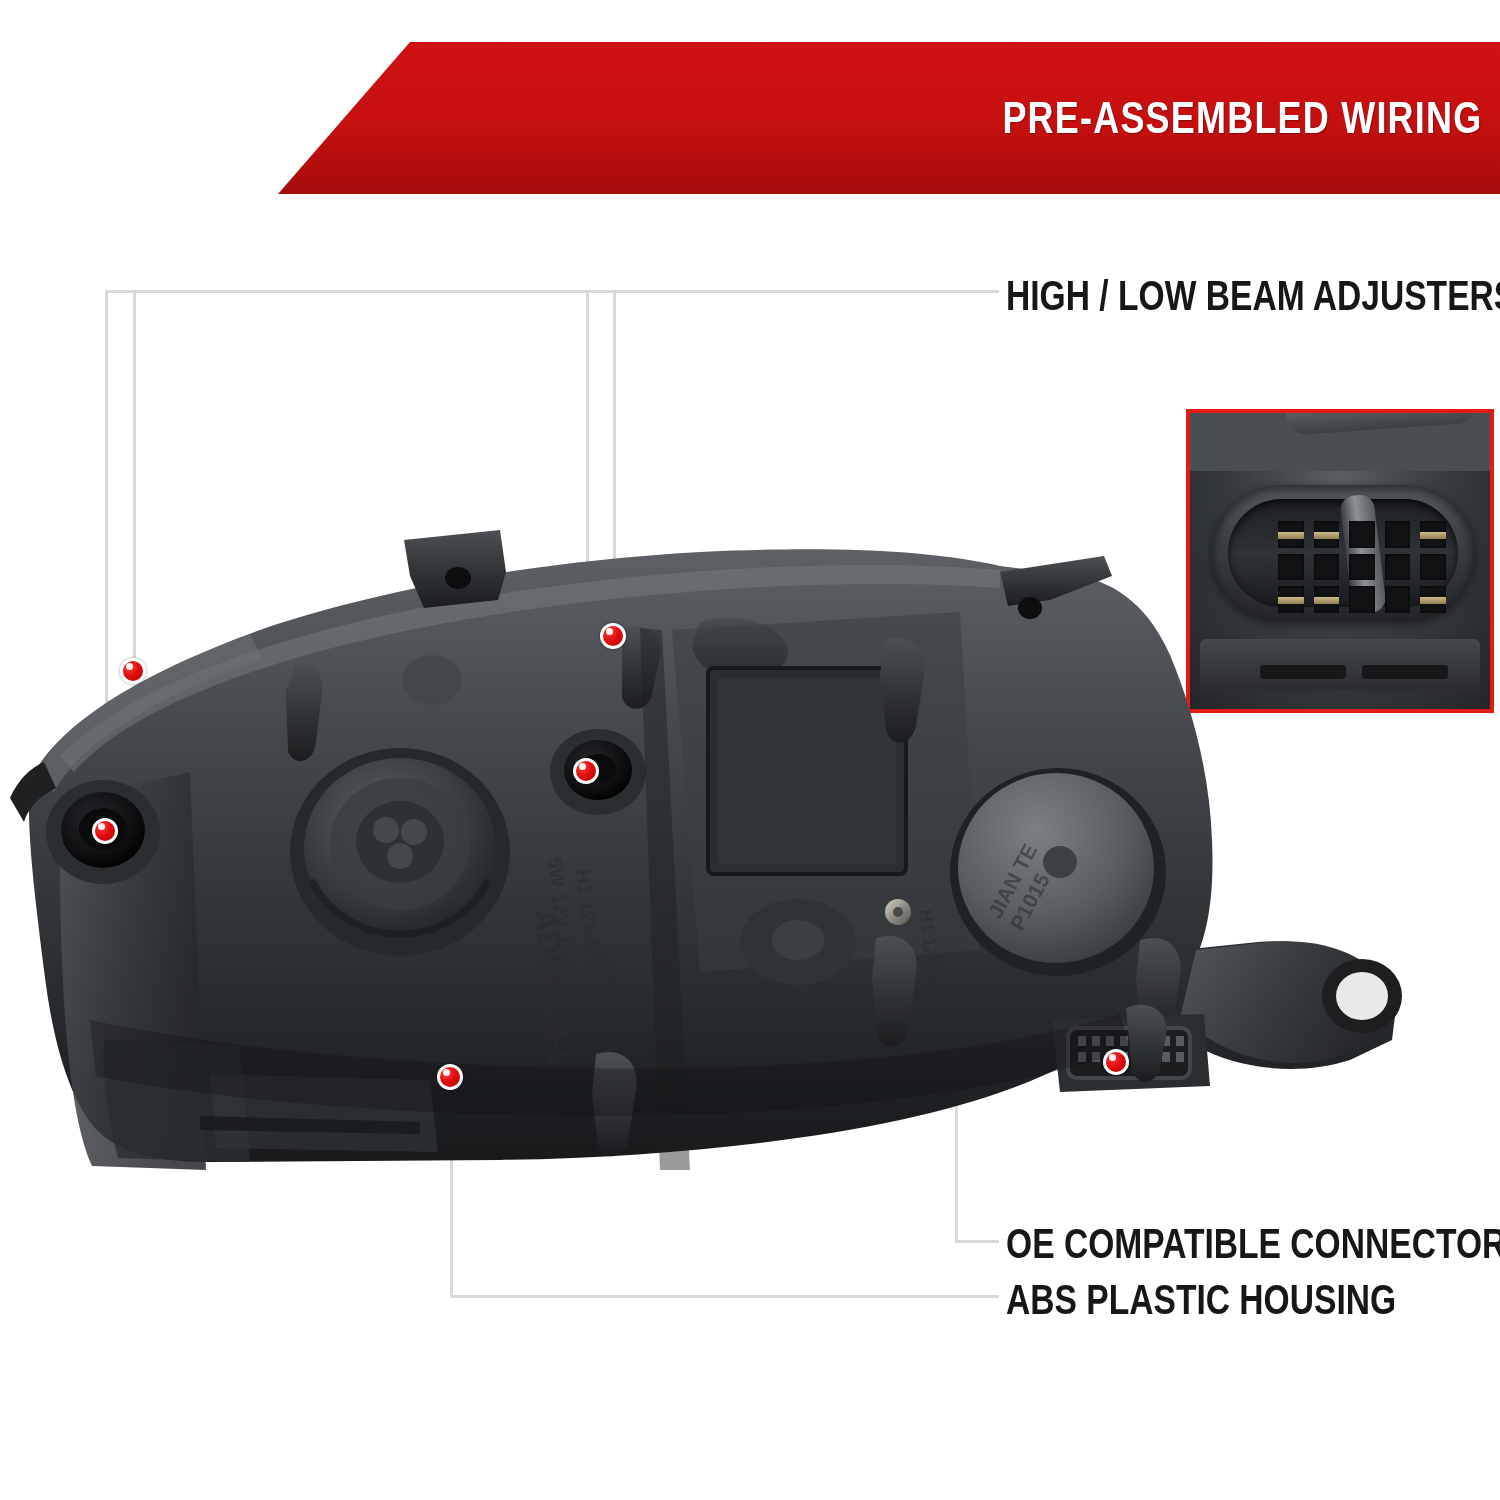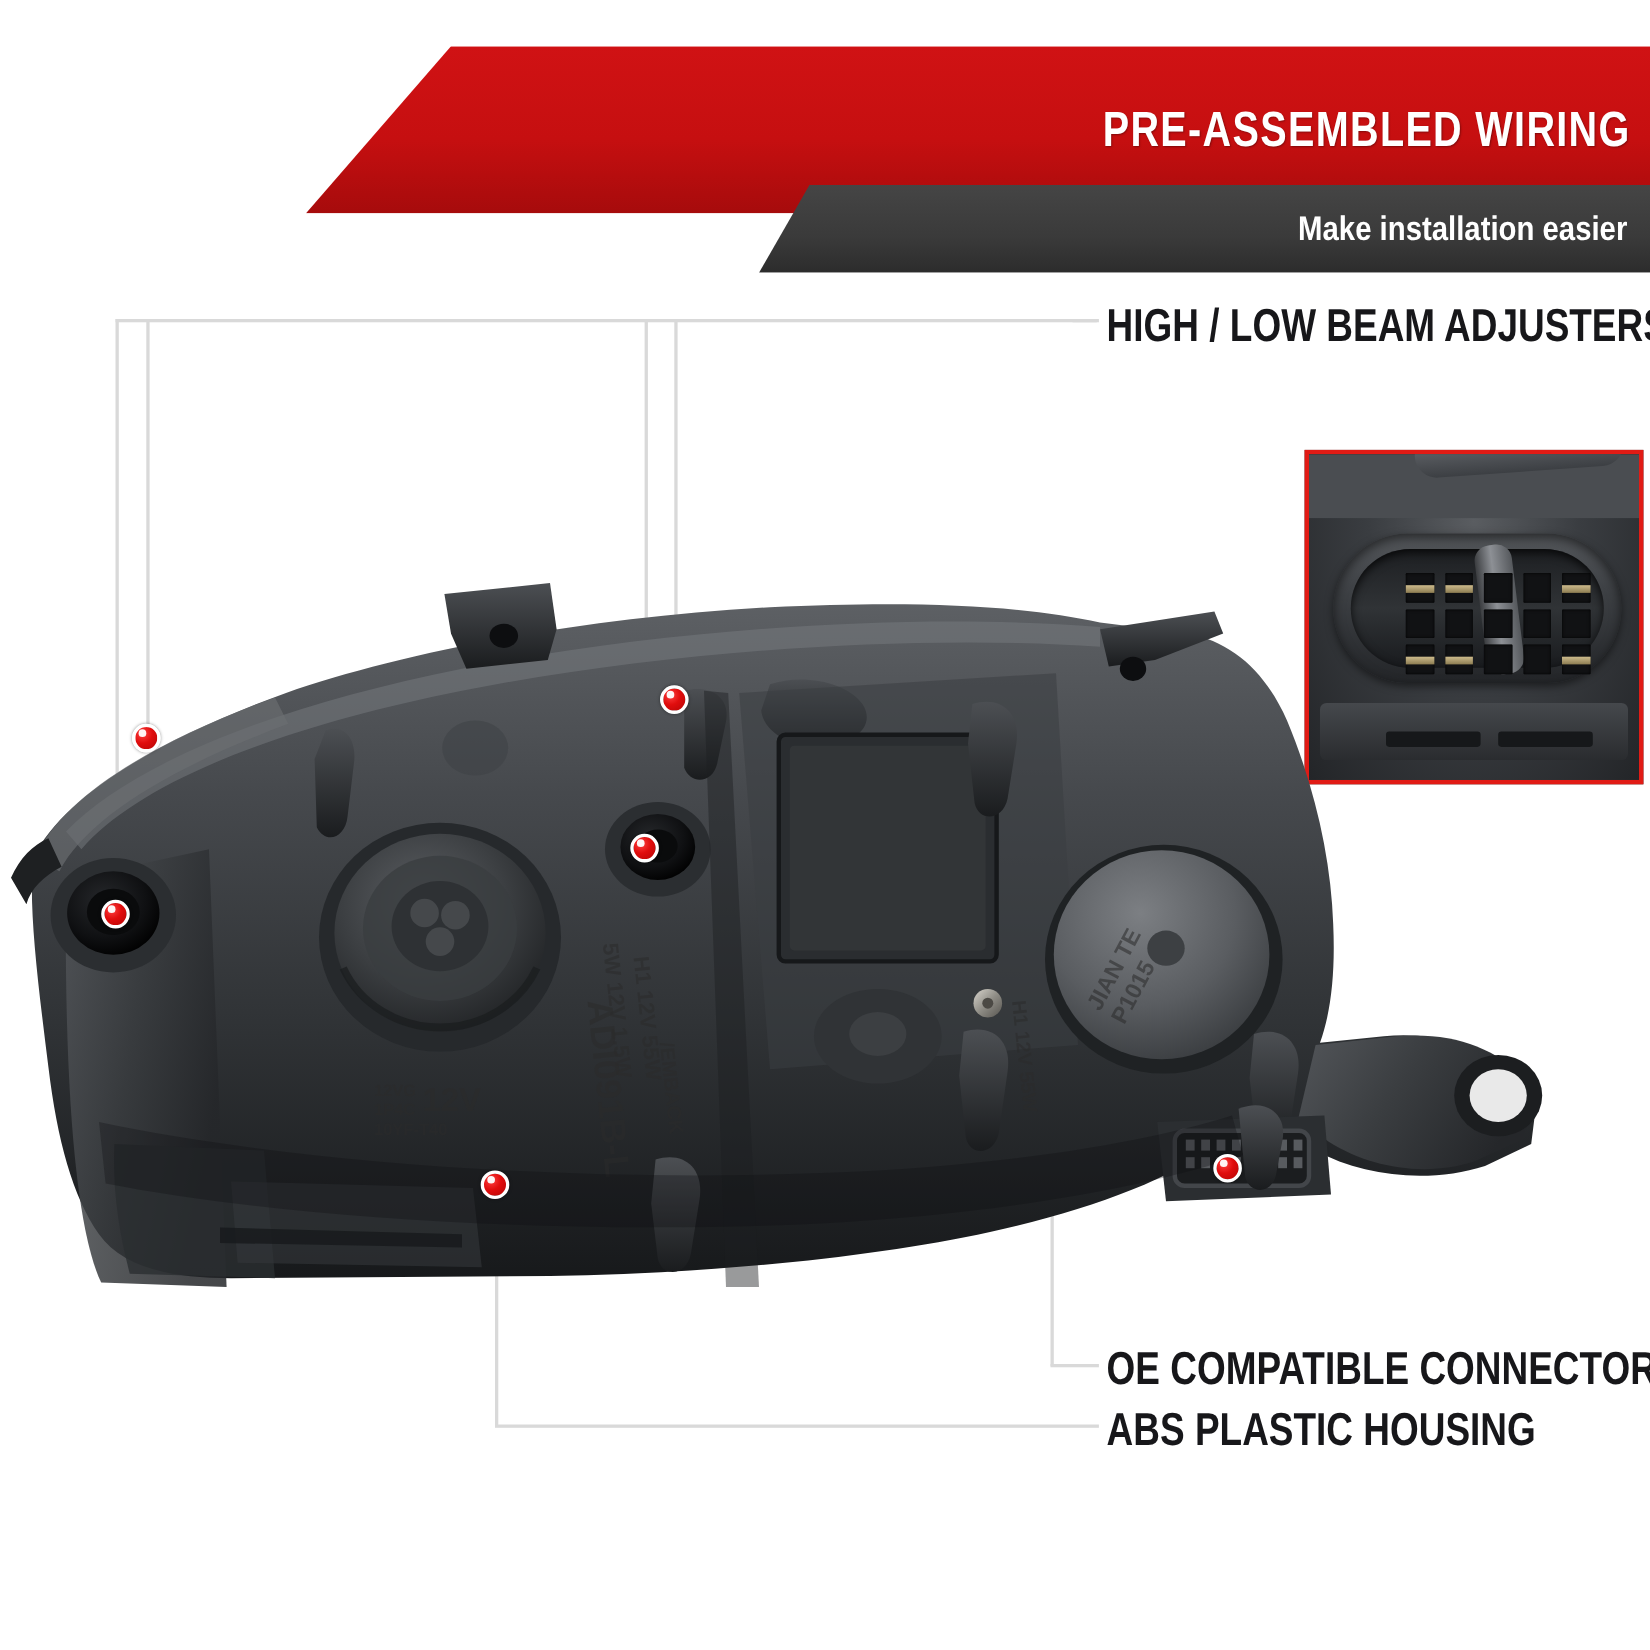--- a/index.html
+++ b/index.html
@@ -110,23 +110,20 @@
   #product{ position:absolute; left:0; top:480px; width:1450px; height:750px; z-index:10; }
   .mt{ font-family:"Liberation Sans", sans-serif; fill:#2b2b2b; opacity:.55; font-weight:bold; }
 </style>
 </head>
 <body>
 
 <div id="stage">
 
   <div class="banner-red">
     <div class="banner-red-txt">PRE-ASSEMBLED WIRING</div>
-  </div>
-  <div class="banner-dark">
-    <div class="banner-dark-txt">Make installation easier</div>
   </div>
 
   <div class="ln h" style="left:105px; top:290px; width:892px;"></div>
 
   <div class="ln v" style="left:105px; top:290px; height:545px;"></div>
   <div class="ln v" style="left:133px; top:290px; height:385px;"></div>
   <div class="ln v" style="left:586px; top:290px; height:485px;"></div>
   <div class="ln v" style="left:613px; top:290px; height:350px;"></div>
 
   <div class="ln h" style="left:975px; top:290px; width:24px;"></div>

